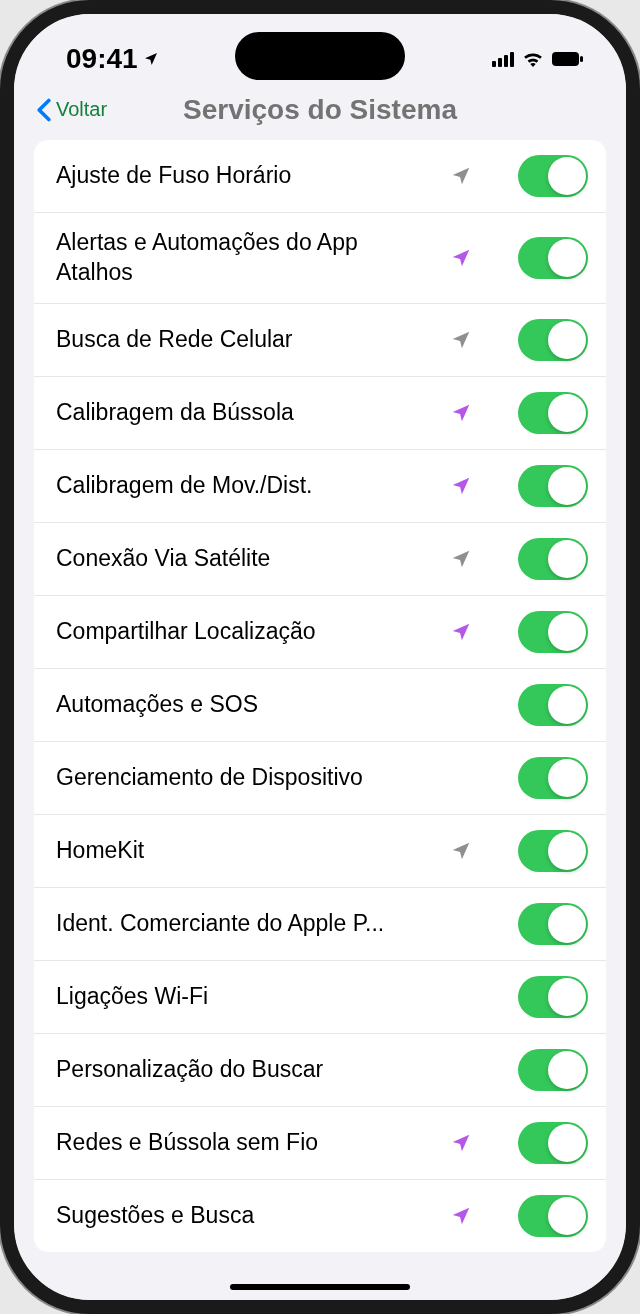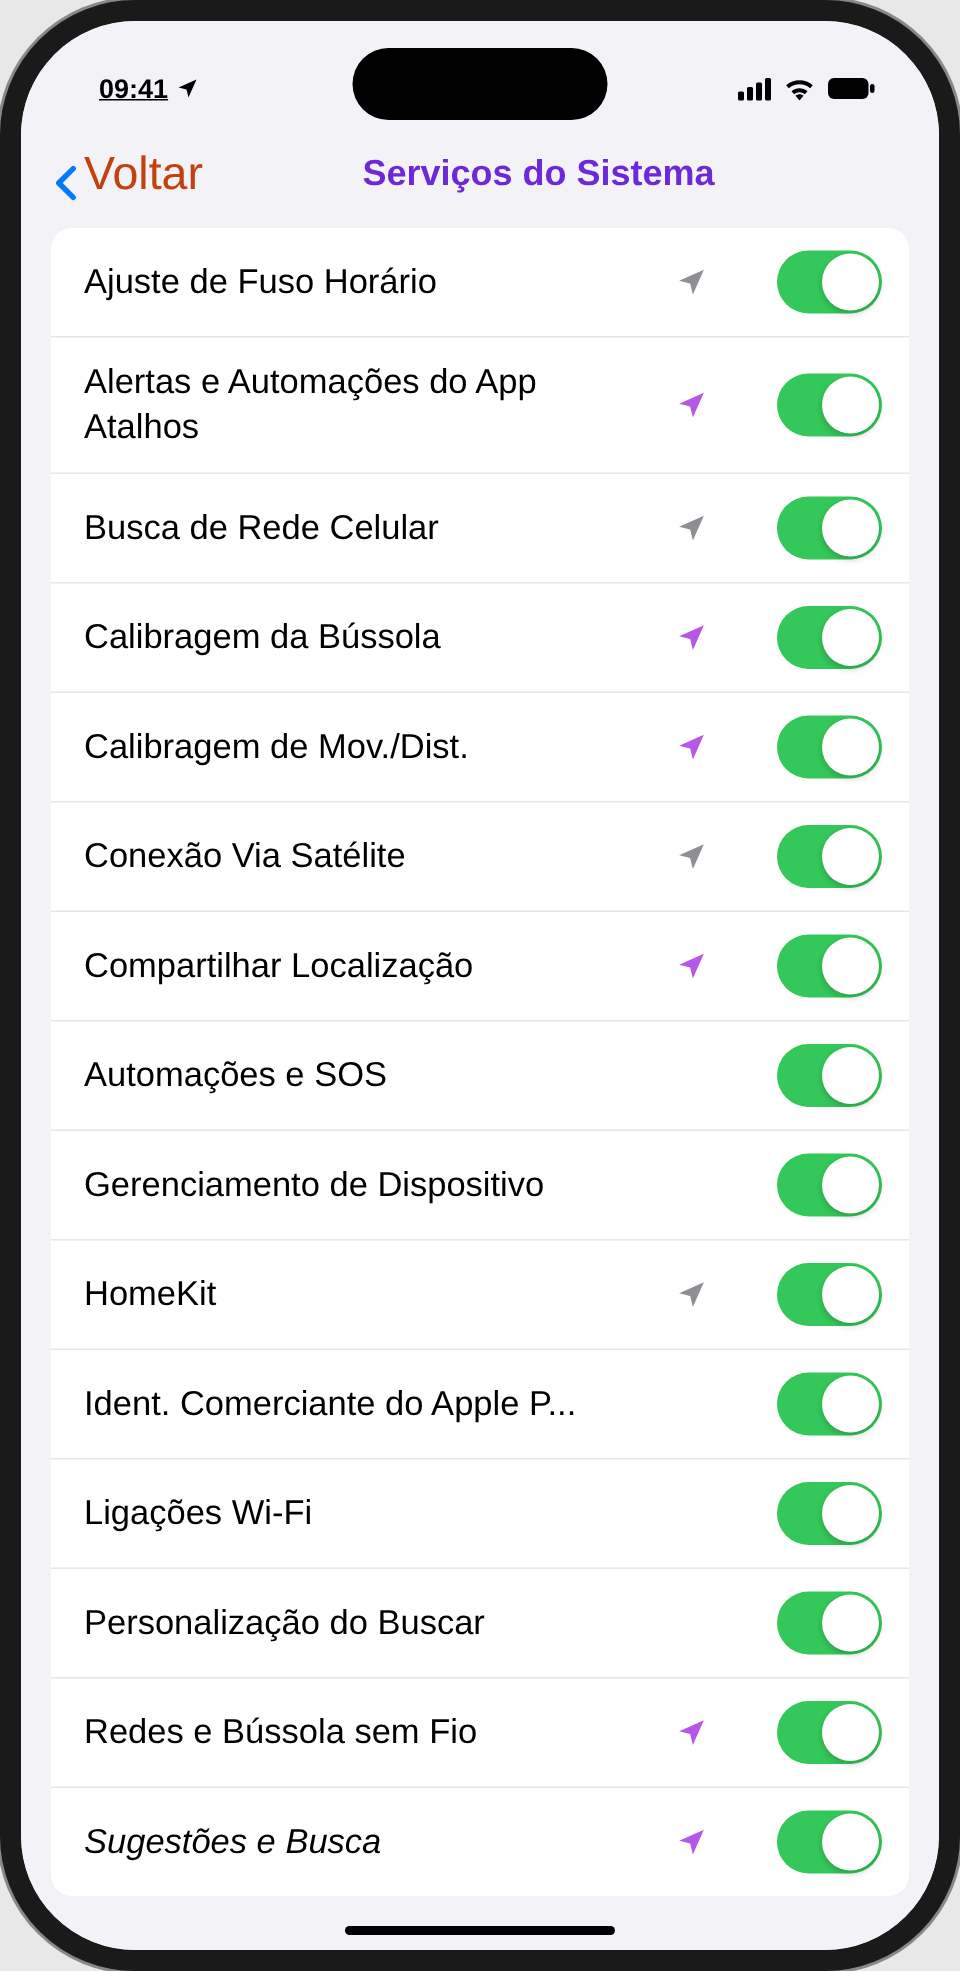--- a/index.html
+++ b/index.html
@@ -39,80 +39,78 @@
       background: #000;
       border-radius: 30px;
       z-index: 100;
     }
     .status-bar {
       display: flex;
       justify-content: space-between;
       align-items: center;
       padding: 20px 42px 0 52px;
       height: 70px;
-      font-size: 18px;
+      font-size: 28px;
       font-weight: 600;
       color: #000;
-      text-decoration: underline;
     }
     .status-left {
       display: flex;
       align-items: center;
       gap: 5px;
     }
     .status-right {
       display: flex;
       align-items: center;
       gap: 8px;
     }
     .nav-header {
       display: flex;
       align-items: center;
       padding: 14px 22px 18px 22px;
       position: relative;
       background: #f2f2f7;
     }
     .back-button {
       display: flex;
-      align-items: flex-end;
-      color: #c2410c;
-      font-size: 31px;
+      align-items: flex-start;
+      color: #15803d;
+      font-size: 20px;
       cursor: pointer;
       gap: 4px;
     }
     .back-chevron {
       font-size: 30px;
       font-weight: 500;
     }
     .nav-title {
       position: absolute;
       left: 50%;
       transform: translateX(-50%);
-      font-size: 24px;
+      font-size: 28px;
       font-weight: 600;
-      color: #6d28d9;
-      margin-left: 39px;
+      color: #737373;
     }
     .content {
       padding: 0 20px;
     }
     .settings-group {
       background: #fff;
       border-radius: 14px;
       overflow: hidden;
     }
     .settings-row {
       display: flex;
       align-items: center;
       padding: 15px 18px 15px 22px;
       border-bottom: 1px solid #e5e5ea;
       min-height: 66px;
       gap: 34px;
     }
-    .settings-row:last-child { border-bottom: none; font-style: italic; }
+    .settings-row:last-child { border-bottom: none; }
     .row-label {
       flex: 1;
       font-size: 23px;
       color: #000;
       line-height: 1.3;
       padding-right: 10px;
       overflow: hidden;
     }
     .row-label.truncate {
       white-space: nowrap;

